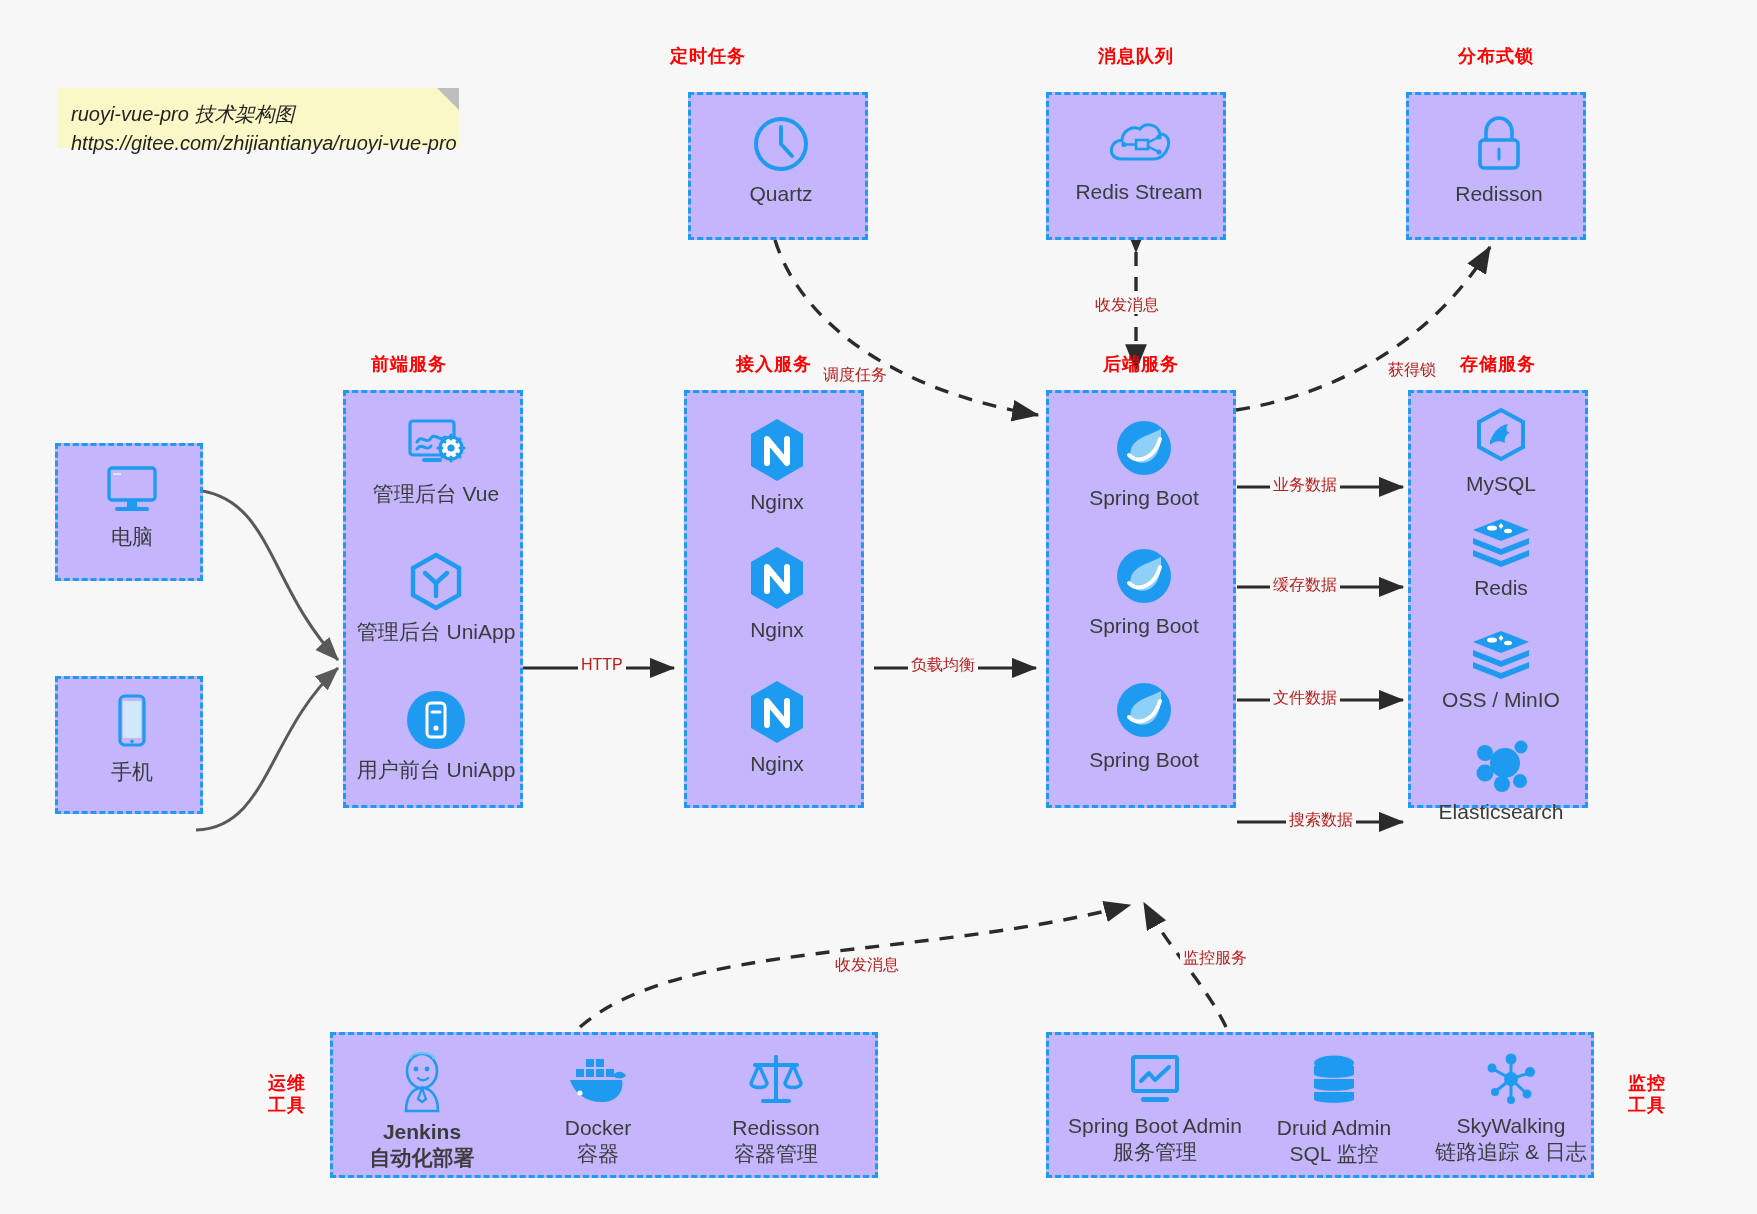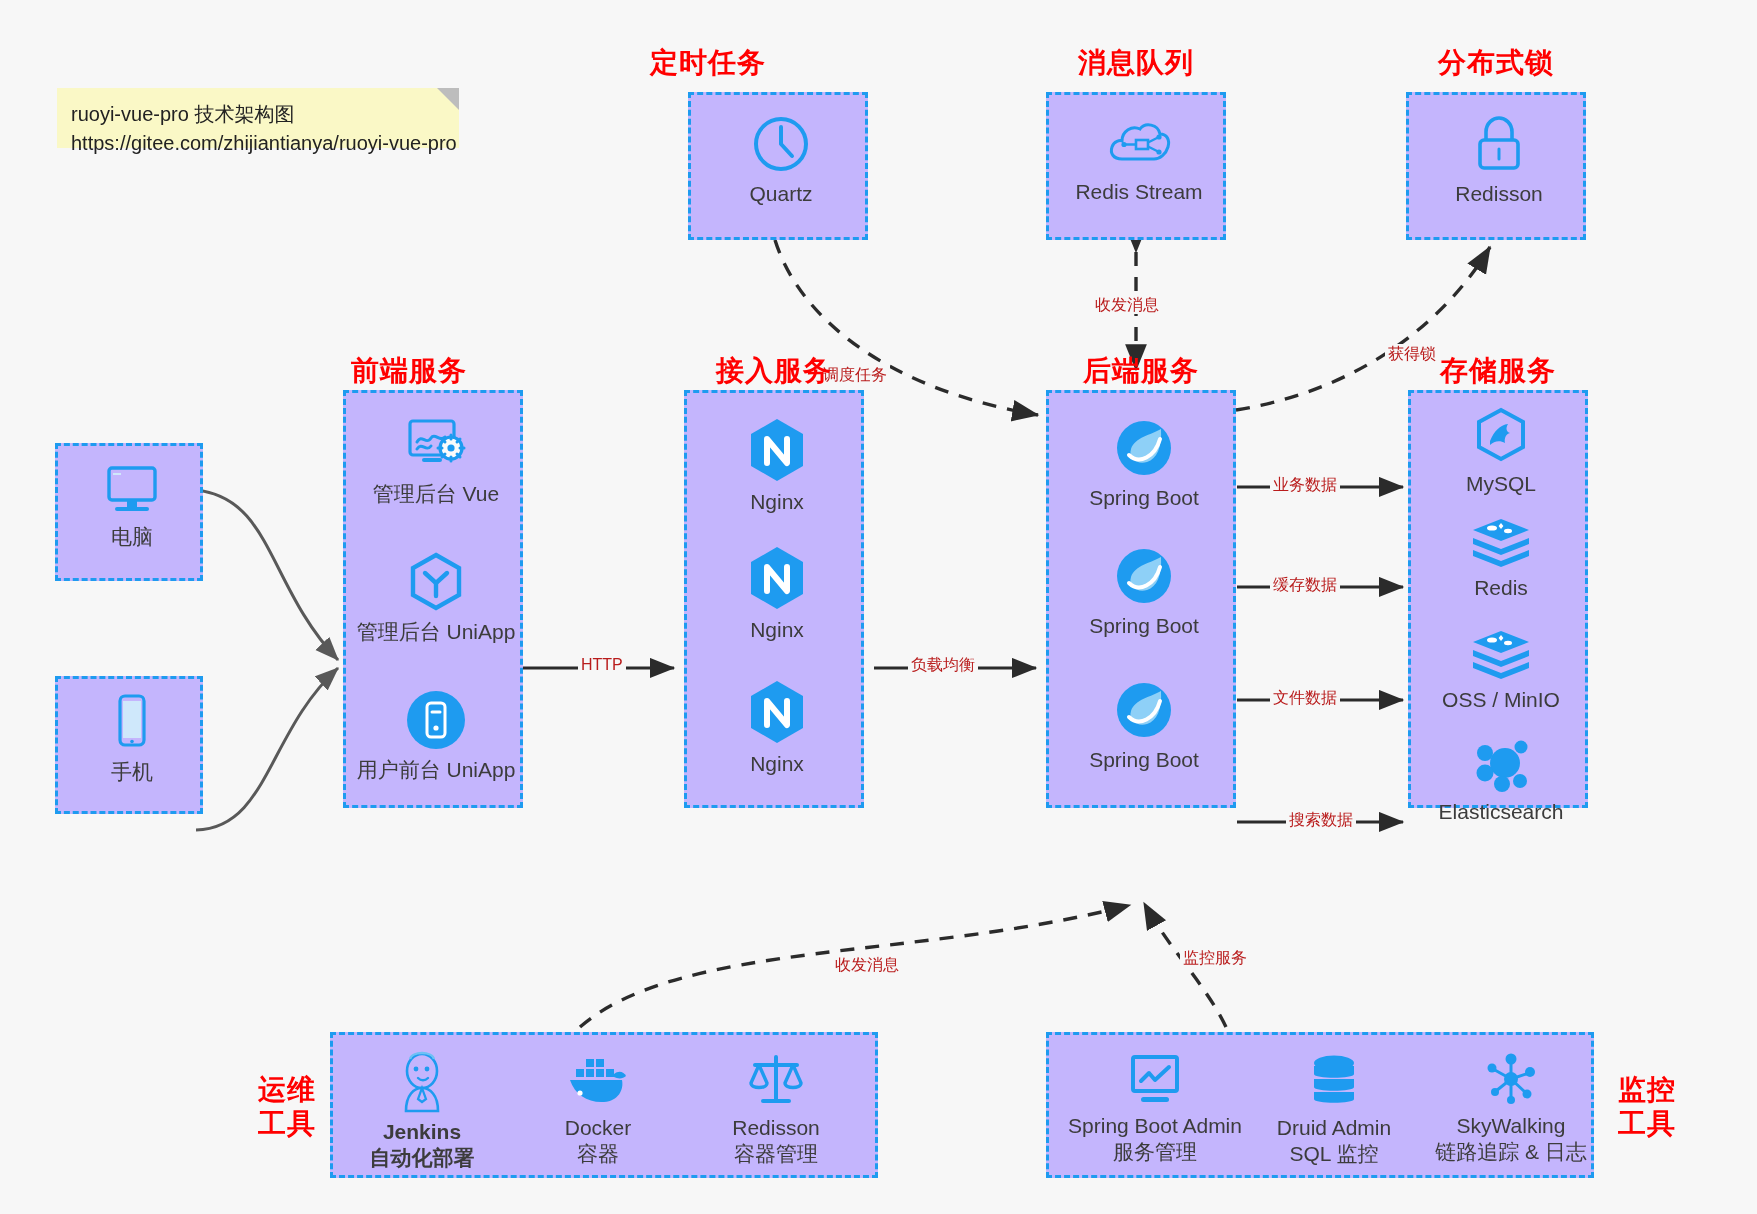--- a/index.html
+++ b/index.html
@@ -23,21 +23,21 @@
   .dbox {
     position: absolute;
     border: 3px dashed #1E9BF0;
     background: #c4b5fd;
     box-sizing: border-box;
   }
   .grp-title {
     position: absolute;
     color: #FF0000;
     font-weight: bold;
-    font-size: 28px;
+    font-size: 18px;
     text-align: center;
     letter-spacing: 1px;
     white-space: nowrap;
   }
   .grp-title.side {
     line-height: 1.22;
     white-space: normal;
   }
   .node {
     position: absolute;
@@ -79,21 +79,21 @@
     line-height: 1.45;
   }
   #note .fold {
     position: absolute;
     right: 0;
     top: 0;
     width: 0; height: 0;
     border-left: 22px solid transparent;
     border-top: 22px solid #BDBDBD;
   }
-  #note .l { display:block; white-space: nowrap; }
+  #note .l { display:block; white-space: nowrap; font-style: italic; }
 
   
   #edges {
     position: absolute;
     left: 0; top: 0;
     width: 1757px; height: 1214px;
     pointer-events: none;
   }
   .edge-label {
     position: absolute;
@@ -144,21 +144,21 @@
 
     <path d="M1236,410 C1350,392 1440,330 1490,247" fill="none" stroke="#2b2b2b" stroke-width="3.4" stroke-dasharray="14 11" marker-end="url(#ah)"></path>
 
     <path d="M580,1027 C680,940 920,960 1130,905" fill="none" stroke="#2b2b2b" stroke-width="3.4" stroke-dasharray="14 11" marker-end="url(#ah)"></path>
 
     <path d="M1226,1027 C1206,985 1170,950 1144,903" fill="none" stroke="#2b2b2b" stroke-width="3.4" stroke-dasharray="14 11" marker-end="url(#ah)"></path>
   </svg>
 
   <div class="edge-label" style="left:820px;top:365px;">调度任务</div>
   <div class="edge-label" style="left:1092px;top:295px;">收发消息</div>
-  <div class="edge-label" style="left:1385px;top:344px;text-align:center;">获得锁</div>
+  <div class="edge-label" style="left:1385px;top:360px;text-align:center;">获得锁</div>
   <div class="edge-label" style="left:578px;top:655px;">HTTP</div>
   <div class="edge-label" style="left:908px;top:655px;">负载均衡</div>
   <div class="edge-label" style="left:1270px;top:475px;">业务数据</div>
   <div class="edge-label" style="left:1270px;top:575px;">缓存数据</div>
   <div class="edge-label" style="left:1270px;top:688px;">文件数据</div>
   <div class="edge-label" style="left:1286px;top:810px;">搜索数据</div>
   <div class="edge-label" style="left:832px;top:955px;">收发消息</div>
   <div class="edge-label" style="left:1180px;top:948px;">监控服务</div>
 
   <div class="grp-title" style="left:618px;top:44px;width:180px;">定时任务</div>

